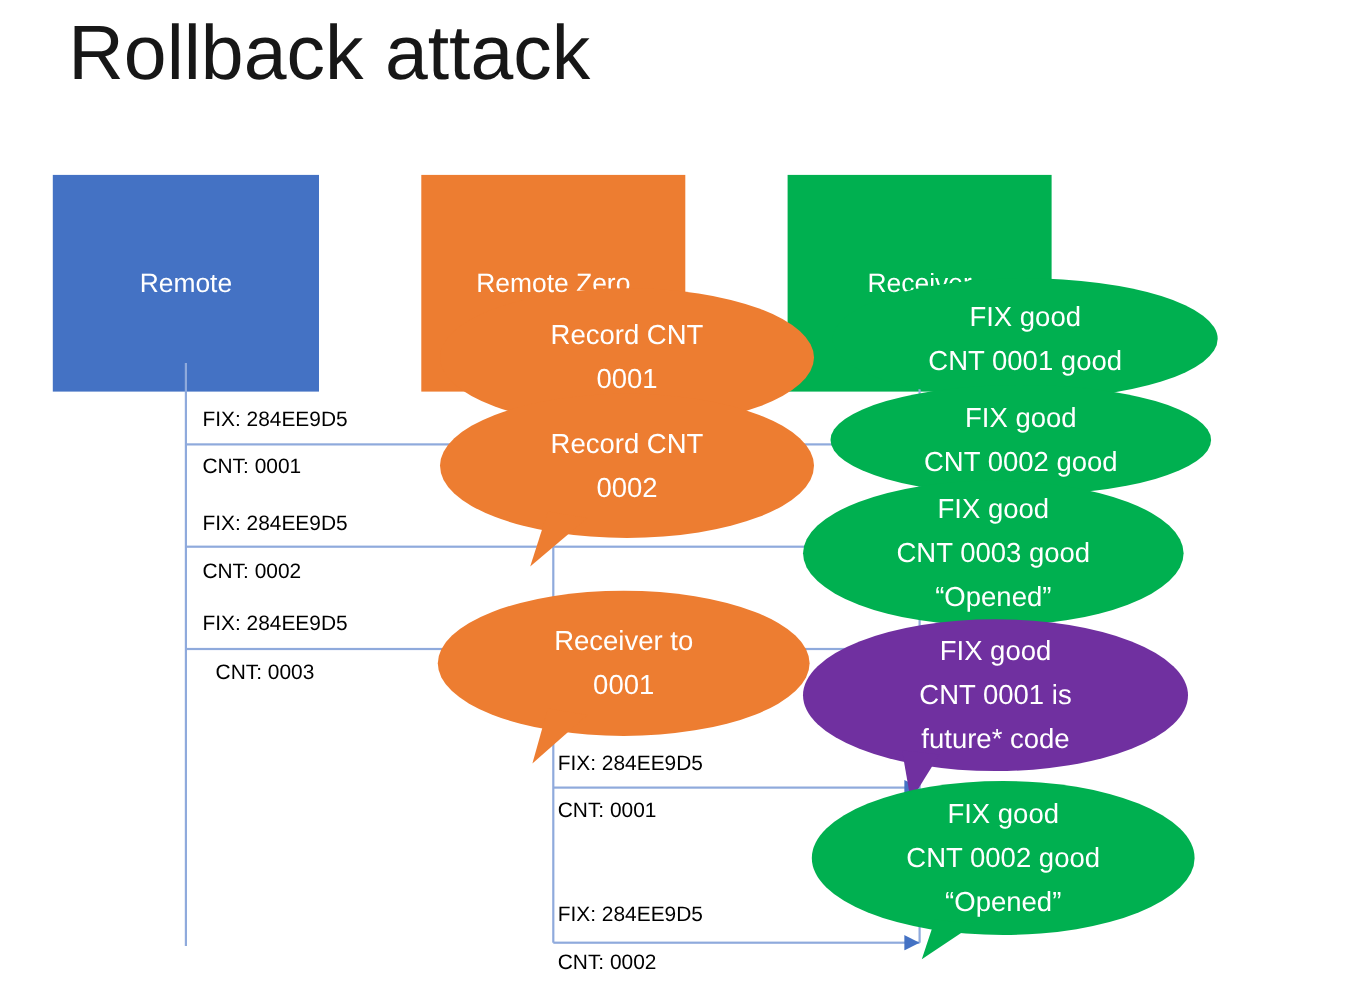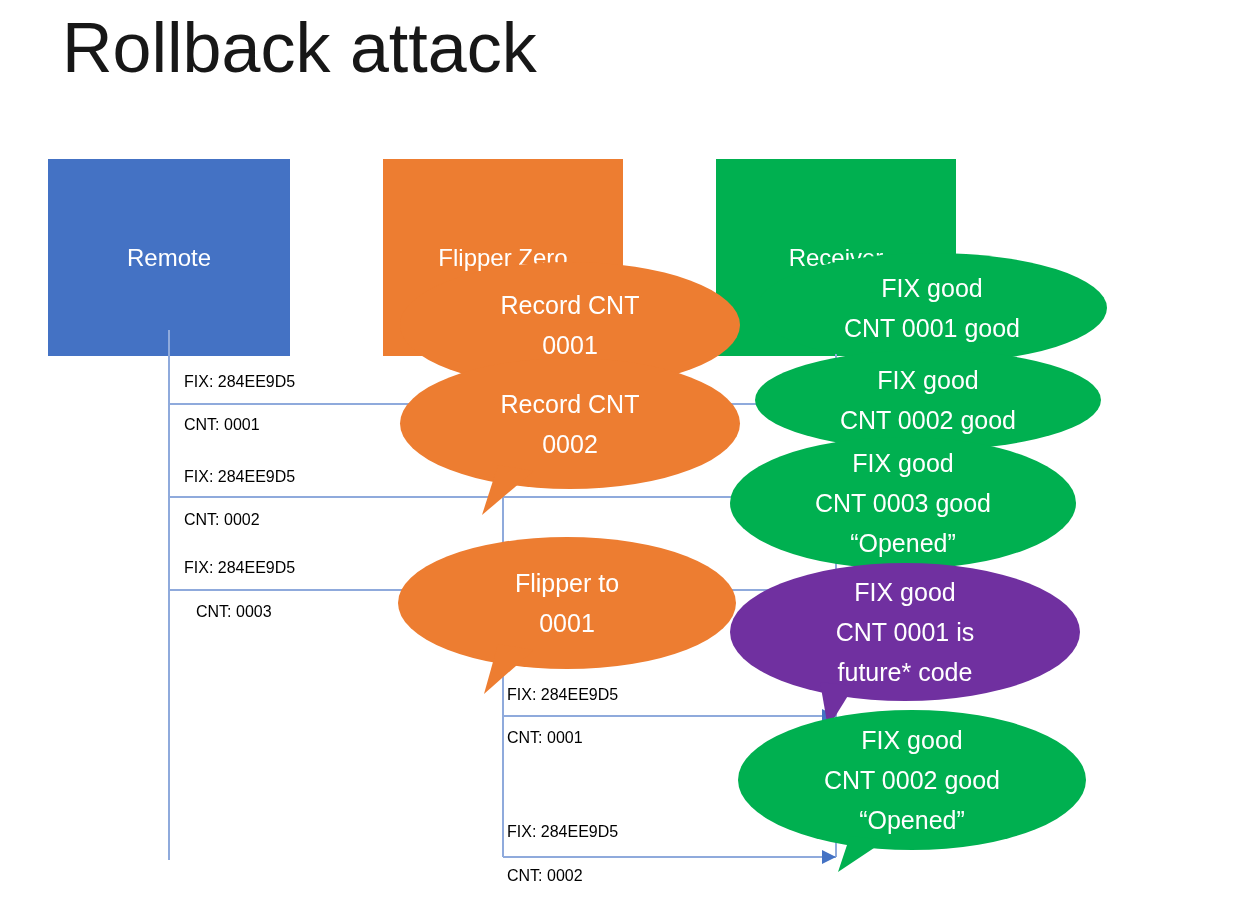--- a/index.html
+++ b/index.html
@@ -12,21 +12,21 @@
     position:absolute; left:62px; top:8px; font-size:70px; color:#171717;
     font-weight:400; letter-spacing:0;
   }
   .actor {
     position:absolute; top:159px; height:197px;
     display:flex; align-items:center; justify-content:center;
   }
   .actor-label { color:#ffffff; font-size:24px; }
   .lifeline { position:absolute; width:2px; }
   .msg-line { position:absolute; height:2px; }
-  .msg-label { position:absolute; font-size:16px; color:#000000; white-space:nowrap; line-height:30px; }
+  .msg-label { position:absolute; font-size:19px; color:#000000; white-space:nowrap; line-height:30px; }
   .arrowhead { position:absolute; width:14px; height:14px; }
   .bubble { position:absolute; }
   .ellipse { position:absolute; left:0; top:0; width:100%; height:100%; border-radius:50%; }
   .btext {
     position:absolute; left:0; top:0; width:100%; height:100%;
     display:flex; flex-direction:column; align-items:center; justify-content:center;
     color:#ffffff; font-size:25px; line-height:40px; text-align:center;
   }
   .tail { position:absolute; }
 </style>
@@ -34,21 +34,21 @@
 <body>
 
 <div class="slide">
 
   <div class="title">Rollback attack</div>
 
   <div class="actor" style="left: 48px; width: 242px; background: rgb(68, 114, 196);">
     <span class="actor-label">Remote</span>
   </div>
   <div class="actor" style="left: 383px; width: 240px; background: rgb(237, 125, 49);">
-    <span class="actor-label">Flipper Zero</span>
+    <span class="actor-label">Remote Zero</span>
   </div>
   <div class="actor" style="left: 716px; width: 240px; background: rgb(0, 176, 80);">
     <span class="actor-label">Receiver</span>
   </div>
 
   <div class="lifeline" style="left: 168px; top: 330px; height: 530px; background: rgb(143, 170, 220);"></div>
   <div class="lifeline" style="left: 502px; top: 330px; height: 527px; background: rgb(143, 170, 220);"></div>
   <div class="lifeline" style="left: 835px; top: 330px; height: 527px; background: rgb(143, 170, 220);"></div>
 
   <div class="msg-line" style="left: 169px; top: 403px; width: 667px; background: rgb(143, 170, 220);"></div>
@@ -126,21 +126,21 @@
     <div class="btext">
       <div>FIX good</div>
       <div>CNT 0003 good</div>
       <div>“Opened”</div>
     </div>
   </div>
 
   <div class="bubble" style="left:398px; top:537px; width:338px; height:132px;">
     <div class="ellipse" style="background: rgb(237, 125, 49);"></div>
     <div class="btext">
-      <div>Flipper to</div>
+      <div>Receiver to</div>
       <div>0001</div>
     </div>
   </div>
   <svg class="tail" style="left:476px; top:642px;" width="60" height="56">
     <polygon points="22,2 58,8 8,52" fill="#ED7D31"></polygon>
   </svg>
 
   <div class="bubble" style="left:730px; top:563px; width:350px; height:138px;">
     <div class="ellipse" style="background: rgb(112, 48, 160);"></div>
     <div class="btext">

